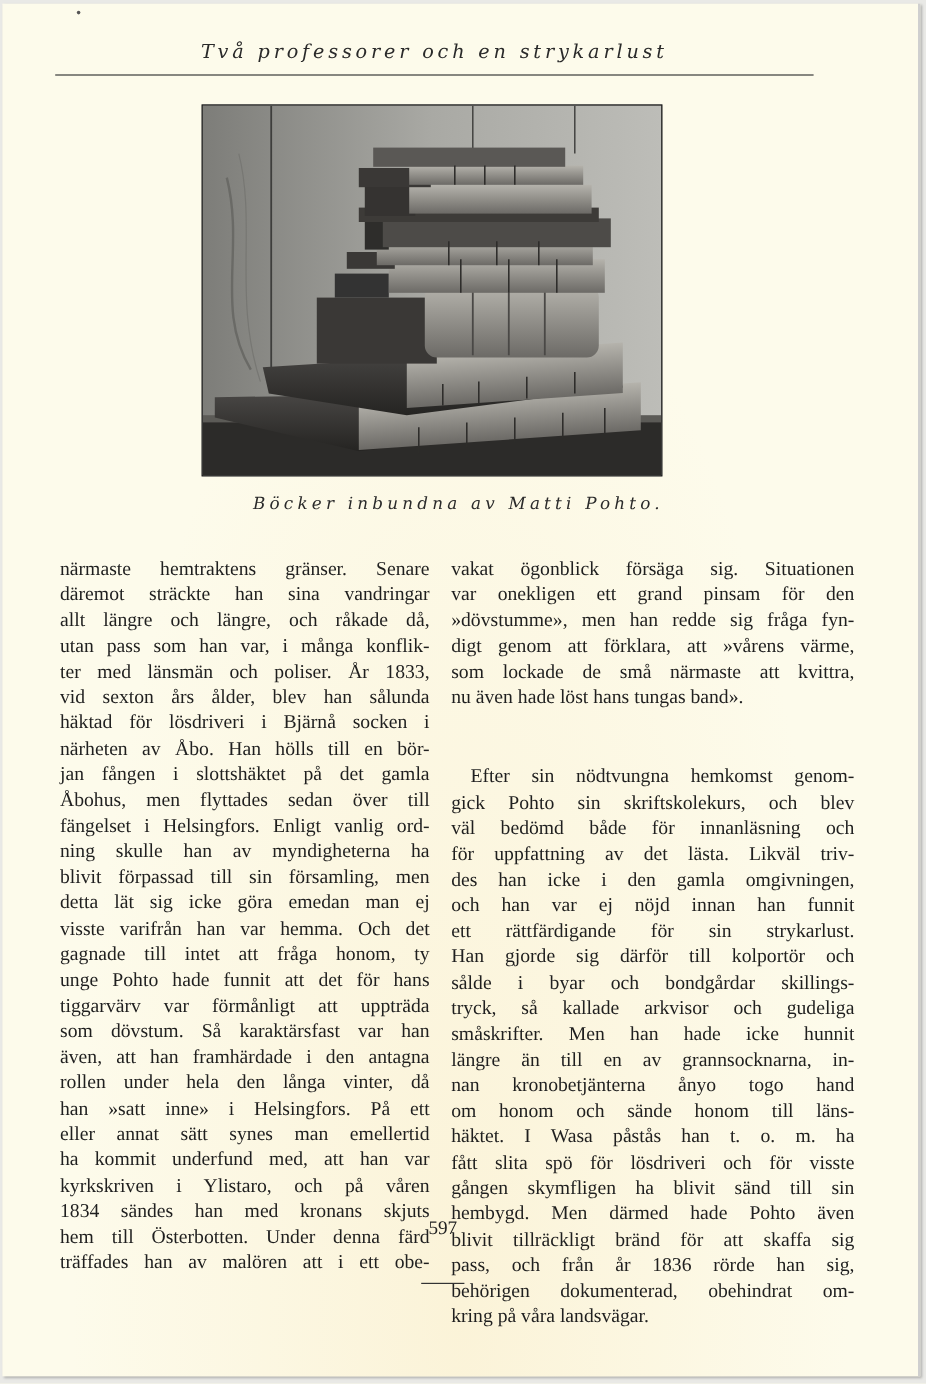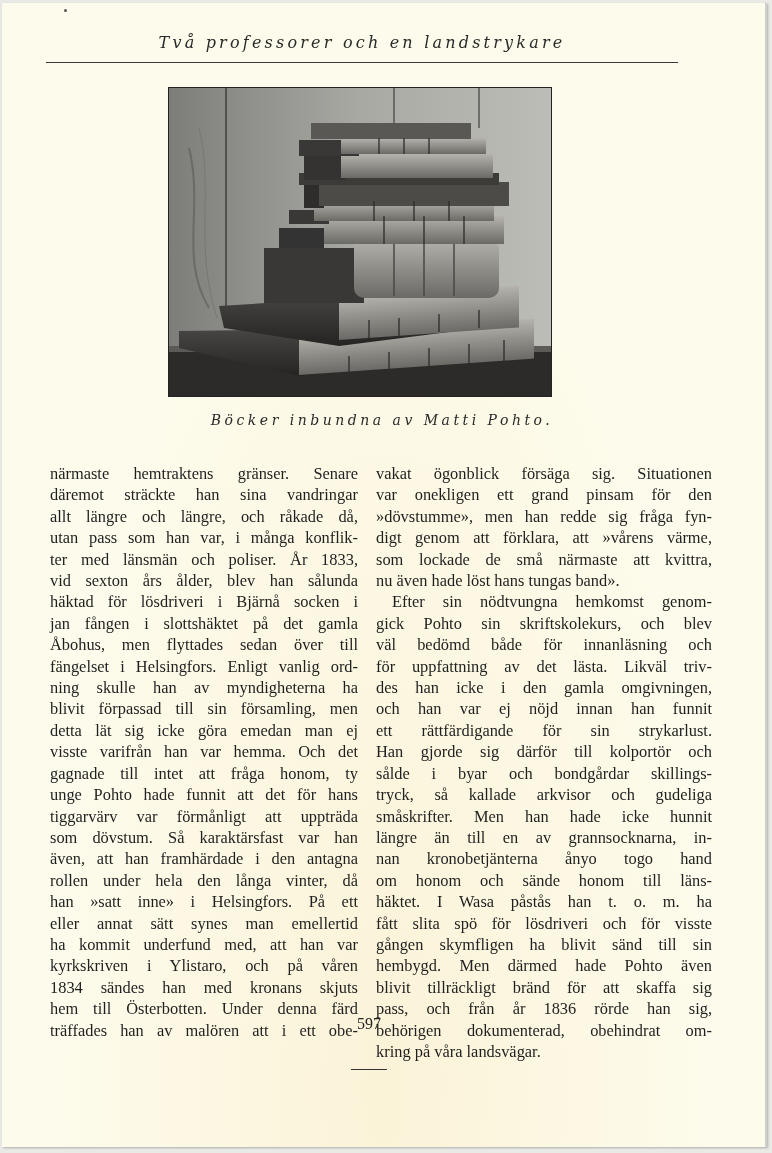--- a/index.html
+++ b/index.html
@@ -41,37 +41,37 @@
       font-family: "Liberation Serif", serif;
       font-size: 16.4px; line-height: 21.4px; color: #1f1f1f;
     }
     .col-left { left: 48px; width: 308px; font-family: Liberation Serif, serif; }
     .col-right { left: 374px; width: 336px; }
     .line {
       display: block; white-space: nowrap;
       text-align: justify; text-align-last: justify;
     }
     .line.last { text-align-last: left; }
-    .line.indent { padding-left: 16px; }
+    .line.indent { padding-left: 16px; margin-top: 45px; }
     .folio-rule {
       position: absolute; left: 349px; top: 1066px; width: 36px; height: 0;
       border-top: 1px solid #333;
     }
     .folio {
       position: absolute; left: 340px; top: 1012px; width: 54px; text-align: center;
       font-family: "Liberation Serif", serif; font-size: 16px; color: #222;
     }
     .speck { position:absolute; width:3px; height:3px; background:#555; border-radius:50%; }
   </style>
 </head>
 <body>
 
 <div class="page">
 
-  <div class="running-head">Två professorer och en landstrykare</div>
+  <div class="running-head">Två professorer och en strykarlust</div>
   <div class="head-rule"></div>
 
   <div class="figure">
     <svg width="382" height="308" viewBox="0 0 382 308" xmlns="http://www.w3.org/2000/svg">
       <defs>
         <linearGradient id="wall" x1="0" y1="0" x2="1" y2="0">
           <stop offset="0" stop-color="#7d7d79"></stop>
           <stop offset="0.5" stop-color="#a9a9a4"></stop>
           <stop offset="1" stop-color="#bdbdb8"></stop>
         </linearGradient>
@@ -146,20 +146,21 @@
   <div class="caption">Böcker inbundna av Matti Pohto.</div>
 
   <div class="col col-left">
     <span class="line">närmaste hemtraktens gränser. Senare</span>
     <span class="line">däremot sträckte han sina vandringar</span>
     <span class="line">allt längre och längre, och råkade då,</span>
     <span class="line">utan pass som han var, i många konflik-</span>
     <span class="line">ter med länsmän och poliser. År 1833,</span>
     <span class="line">vid sexton års ålder, blev han sålunda</span>
     <span class="line">häktad för lösdriveri i Bjärnå socken i</span>
+    <span class="line">närheten av Åbo. Han hölls till en bör-</span>
     <span class="line">jan fången i slottshäktet på det gamla</span>
     <span class="line">Åbohus, men flyttades sedan över till</span>
     <span class="line">fängelset i Helsingfors. Enligt vanlig ord-</span>
     <span class="line">ning skulle han av myndigheterna ha</span>
     <span class="line">blivit förpassad till sin församling, men</span>
     <span class="line">detta lät sig icke göra emedan man ej</span>
     <span class="line">visste varifrån han var hemma. Och det</span>
     <span class="line">gagnade till intet att fråga honom, ty</span>
     <span class="line">unge Pohto hade funnit att det för hans</span>
     <span class="line">tiggarvärv var förmånligt att uppträda</span>

